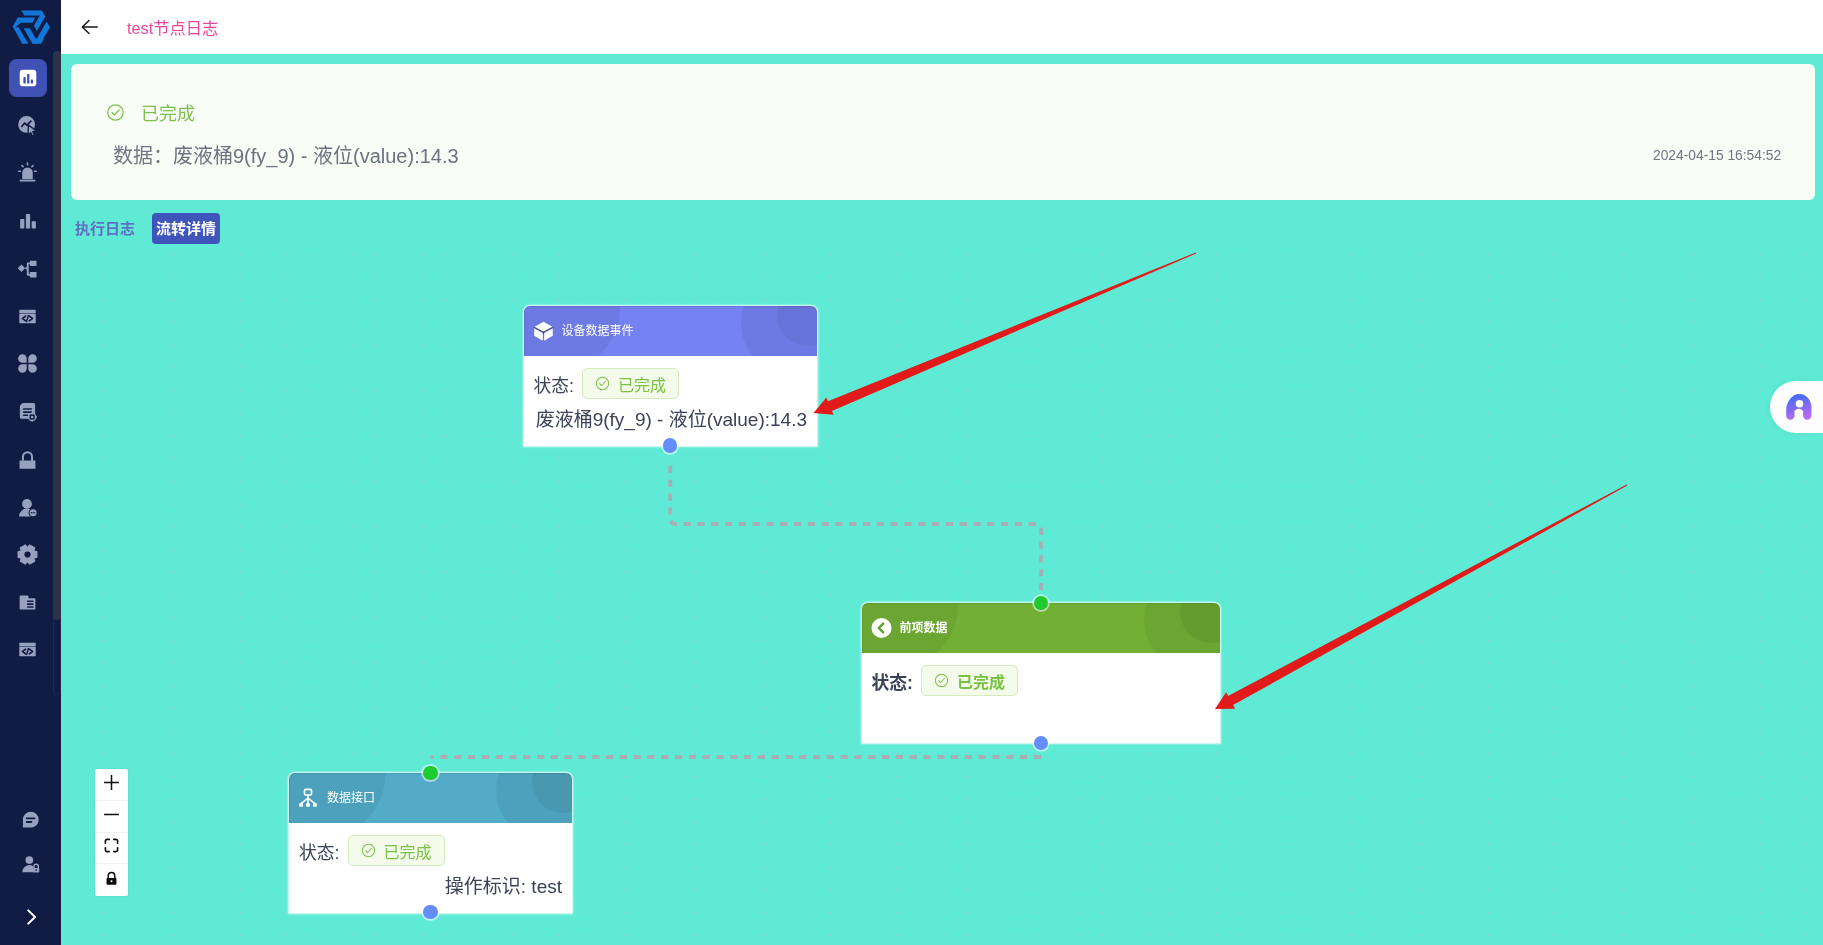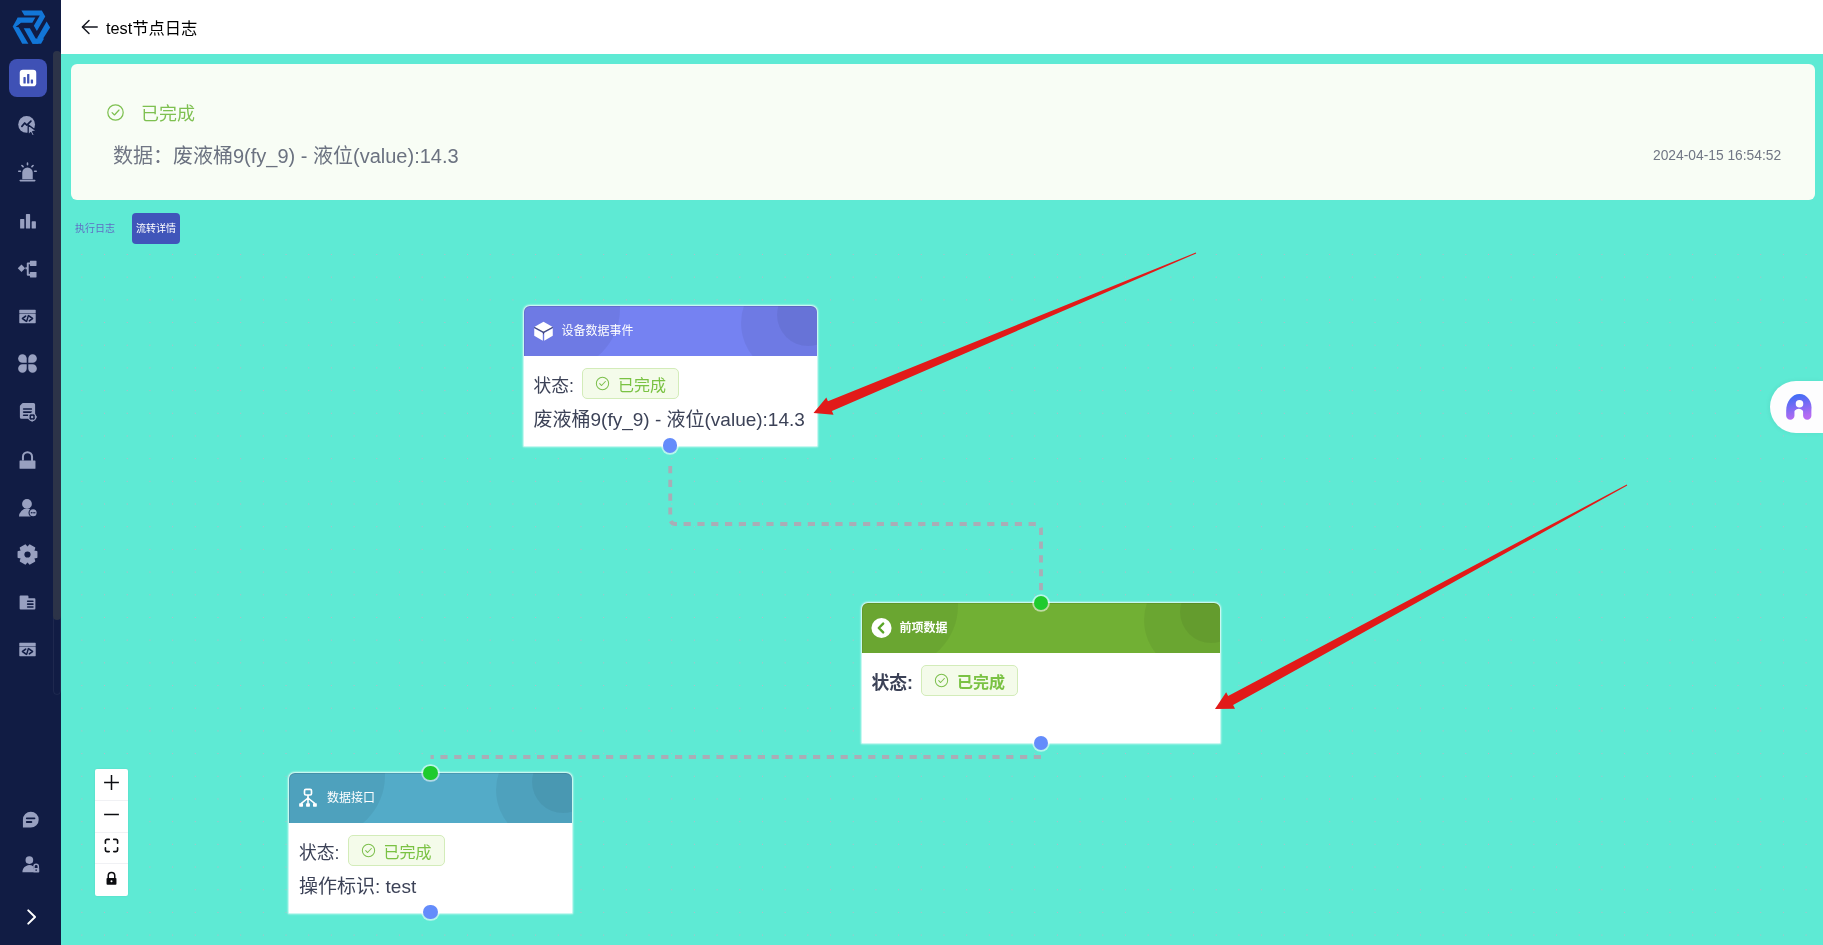--- a/index.html
+++ b/index.html
@@ -16,46 +16,46 @@
 .sb-item.active{background:#3f51b5;}
 .sb-item .ico{width:22px;height:22px;display:block;}
 .sb-track{position:absolute;left:52.5px;top:51px;width:8px;height:644px;border-radius:4px;border:1px solid rgba(255,255,255,.055);}
 .sb-scroll{position:absolute;left:52.5px;top:51px;width:8px;height:569px;background:#2c3348;border-radius:4px;}
 .sb-bottom{position:absolute;left:0;top:780px;width:61px;height:165px;}
 .sb-b-item{position:absolute;left:12px;width:38px;height:38px;display:flex;align-items:center;justify-content:center;}
 
 
 .header{position:absolute;left:61px;top:0;width:1762px;height:54px;background:#fff;display:flex;align-items:center;}
 .hdr-back{width:26px;height:26px;margin-left:16px;display:flex;align-items:center;justify-content:center;cursor:pointer;}
-.hdr-title{margin-left:3px;font-size:16.3px;color:#000000;}
+.hdr-title{margin-left:24px;font-size:16.3px;color:#ec4899;}
 
 
 .main{position:absolute;left:61px;top:54px;width:1762px;height:891px;background:#5eead4;padding-left:44px;}
 .banner{position:absolute;left:10px;top:10px;width:1744px;height:136px;background:#f8fdf5;border-radius:6px;}
 .banner-row1{position:absolute;left:35px;top:38px;display:flex;align-items:center;gap:16px;}
 .banner-status{font-size:18px;color:#7ec050;line-height:24px;}
 .banner-row2{position:absolute;left:42px;top:82px;font-size:20px;color:#707684;line-height:20px;}
 .banner-row2 b{font-weight:400;color:#6b7280;}
 .banner-time{position:absolute;left:1582px;top:83px;white-space:nowrap;font-size:13.8px;color:#707684;line-height:18px;}
 
 .tabs{position:absolute;left:9px;top:159px;display:flex;align-items:center;gap:12px;}
-.tab{font-size:10px;height:31px;line-height:31px;padding:0 5px;border-radius:4px;color:#5f6fc4;cursor:pointer;}
+.tab{font-size:15px;height:31px;line-height:31px;padding:0 5px;border-radius:4px;color:#5f6fc4;cursor:pointer;font-weight:bold;}
 .tab.active{background:#4055ba;color:#fff;padding:0 4px;}
 
 .canvas{position:absolute;left:0;top:192px;width:1762px;height:699px;overflow:hidden;
   background-image:radial-gradient(#b6bac6 0.9px,transparent 0.9px);
   background-size:22.7px 22.7px;background-position:9.5px 42.5px;}
 
 
 .node{position:absolute;background:#fff;border-radius:6px 6px 0 0;box-shadow:0 0 2px 0.6px rgba(255,255,255,.9);}
 .node-hd{position:relative;height:49.5px;overflow:hidden;border-radius:6px 6px 0 0;display:flex;align-items:center;box-shadow:inset 0 1px 0 rgba(0,0,0,.10),inset 1px 0 0 rgba(0,0,0,.07);}
 .node-hd .c1,.node-hd .c2{position:absolute;border-radius:50%;background:rgba(0,0,0,.055);}
 .node-hd-title{position:relative;color:#fff;font-size:12px;margin-left:8px;line-height:24px;}
 .node-hd-ico{position:relative;margin-left:9px;width:21px;height:22px;display:block;}
-.node-bd{padding:12.5px 10px 0 10px;height:90px;}
+.node-bd{padding:12.5px 10px 0 10px;height:90px;text-align:right;}
 .row-status{display:flex;align-items:center;gap:8px;height:31px;}
 .lbl{font-size:17.8px;color:#3c4257;}
 .badge{display:inline-flex;align-items:center;gap:8px;border:1px solid #d3ecb9;background:#f4fbea;border-radius:5px;height:31px;padding:0 12px;color:#7ac243;font-size:16px;}
 .node-txt{font-size:19px;color:#3c4257;white-space:nowrap;margin-top:10px;line-height:22px;}
 .port{position:absolute;width:14.4px;height:14.4px;border-radius:50%;}
 .port.in{background:#1ecb2e;box-shadow:0 0 0 1.8px rgba(255,255,255,.55);}
 .port.out{background:#648cfb;box-shadow:0 0 0 1.8px rgba(255,255,255,.55);}
 
 
 .zoomctl{position:absolute;left:34px;top:523px;width:33px;background:#fff;border-radius:2px;box-shadow:0 0 2px rgba(0,0,0,.09);overflow:hidden;}

